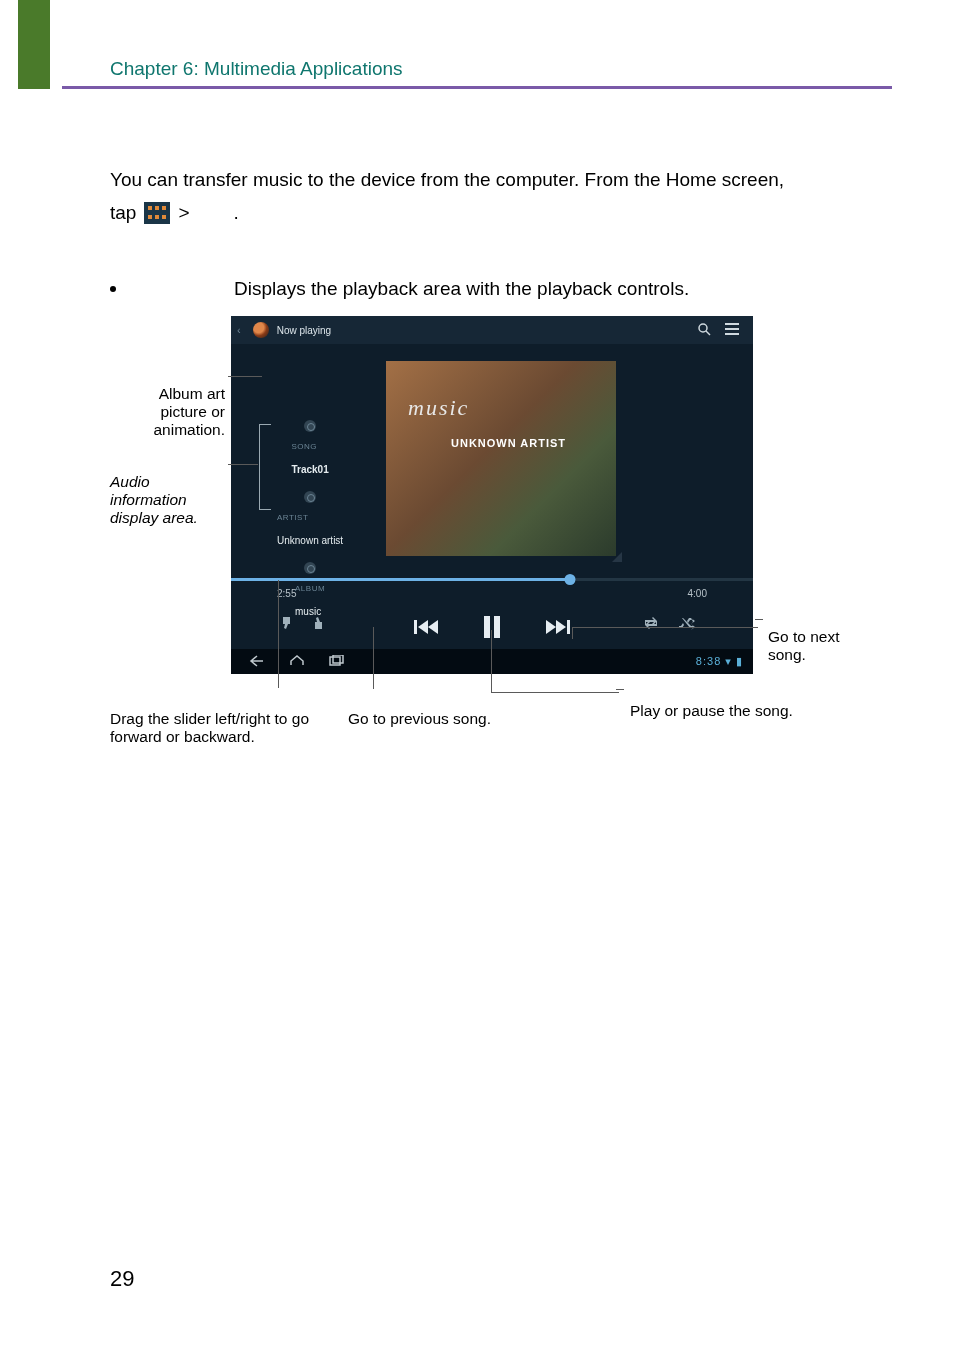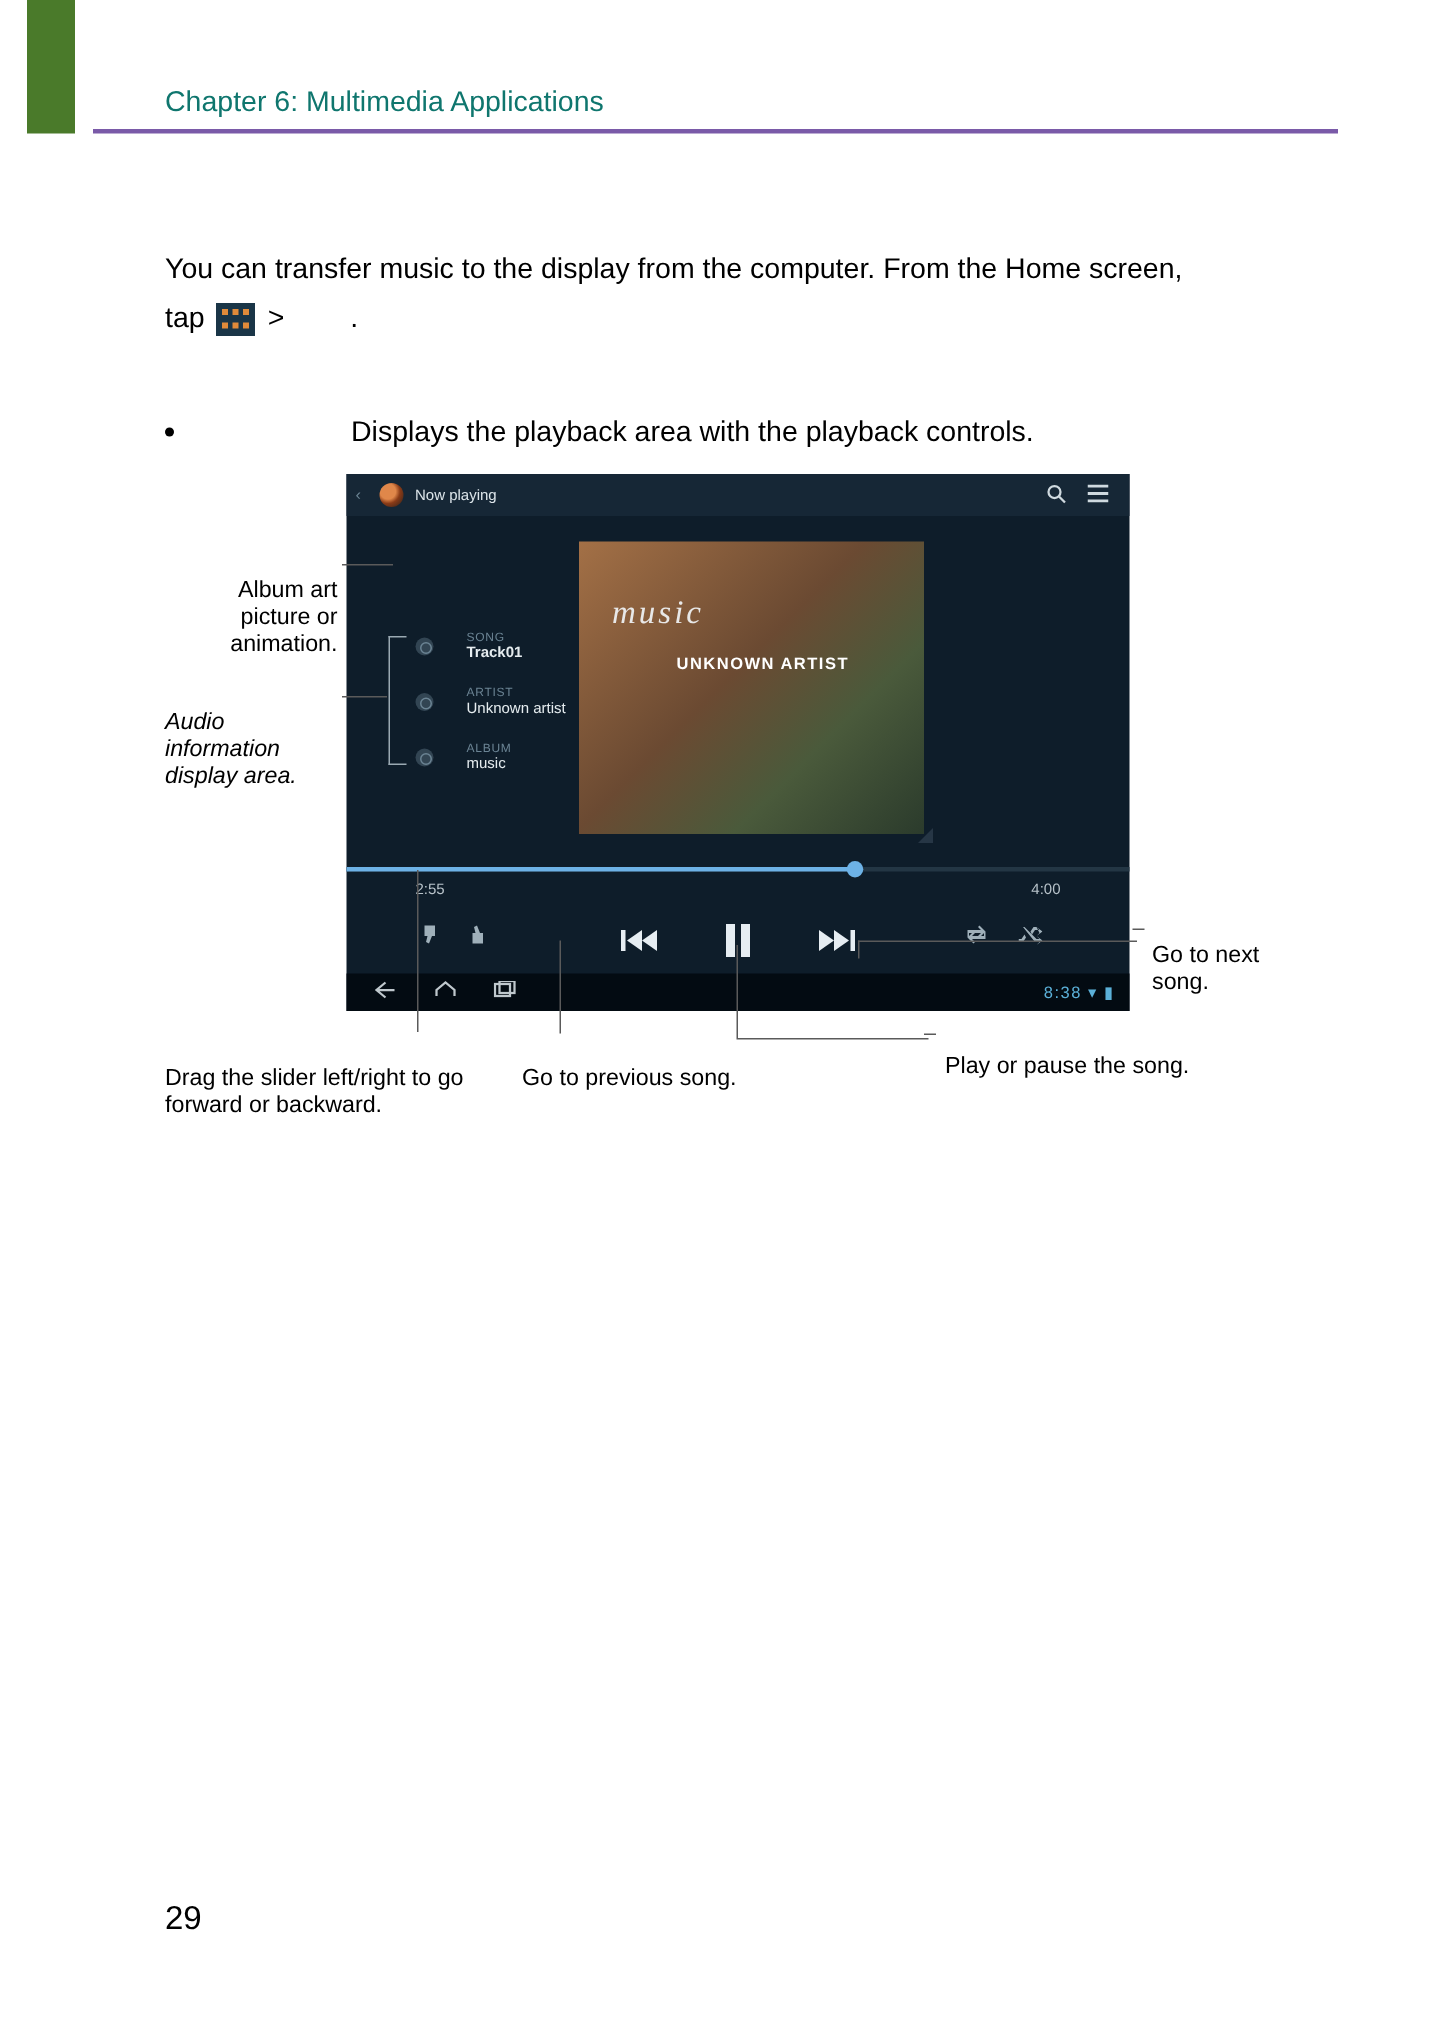--- a/index.html
+++ b/index.html
@@ -97,22 +97,22 @@
     color: #fff;
   }
   .album .corner { position:absolute; right:-6px; bottom:-6px; width:0;height:0;
     border-left:10px solid transparent; border-bottom:10px solid #263645;}
   .meta {
     position: absolute;
     left: 46px; top: 104px;
     color: #c7d0d5; font-size: 9px;
   }
   .meta .lbl { color:#6b8494; font-size:8px; letter-spacing:0.5px; }
-  .meta .val { color:#e5ecef; font-size:10px; margin-top:1px; }
-  .meta .row { display:flex; align-items:center; margin-bottom:16px; gap:22px;}
+  .meta .val { color:#e5ecef; font-size:10px; margin-top:13px; }
+  .meta .row { display:flex; align-items:center; margin-bottom:16px; gap:10px;flex-direction:column;}
   .meta .knob {
     width:12px;height:12px;border-radius:50%;
     background:#324553; display:inline-block; flex:none;
     position: relative;
   }
   .meta .knob::after{content:"";position:absolute;left:3px;top:3px;width:6px;height:6px;border-radius:50%;border:1px solid #6b8494;}
   .meta .bracket { position:absolute; left:-18px; top:4px; width:12px; height:86px;
     border-left:1px solid #9aa9b2; border-top:1px solid #9aa9b2; border-bottom:1px solid #9aa9b2;}
   .progress {
     position: absolute;
@@ -157,21 +157,21 @@
   }
 </style>
 </head>
 <body>
 
 <div class="side-accent"></div>
 <div class="chapter-header">Chapter 6: Multimedia Applications</div>
 <div class="header-rule"></div>
 
 <div class="intro">
-  <div>You can transfer music to the display from the computer. From the Home screen,</div>
+  <div>You can transfer music to the device from the computer. From the Home screen,</div>
   <div style="display:flex;align-items:center;gap:8px;margin-top:4px;">
     <span>tap</span>
     <span class="apps-icon">
       <svg width="26" height="22" viewBox="0 0 26 22">
         <rect x="0" y="0" width="26" height="22" fill="#1a3547"></rect>
         <g fill="#e08a3a">
           <rect x="4" y="4" width="4" height="4"></rect>
             <rect x="11" y="4" width="4" height="4"></rect>
             <rect x="18" y="4" width="4" height="4"></rect>
           <rect x="4" y="13" width="4" height="4"></rect>

